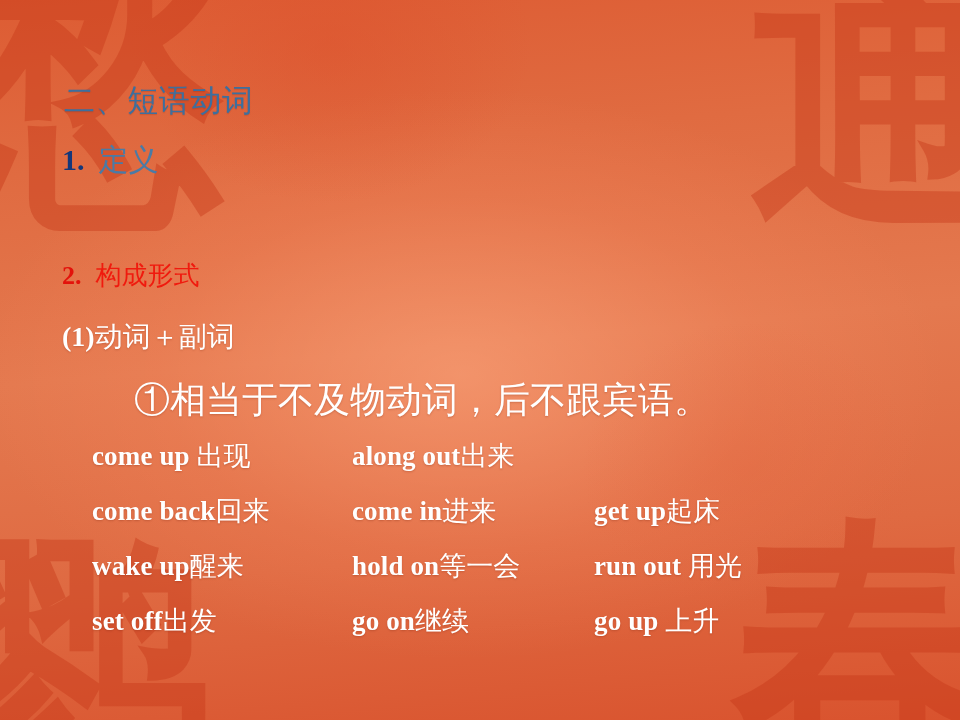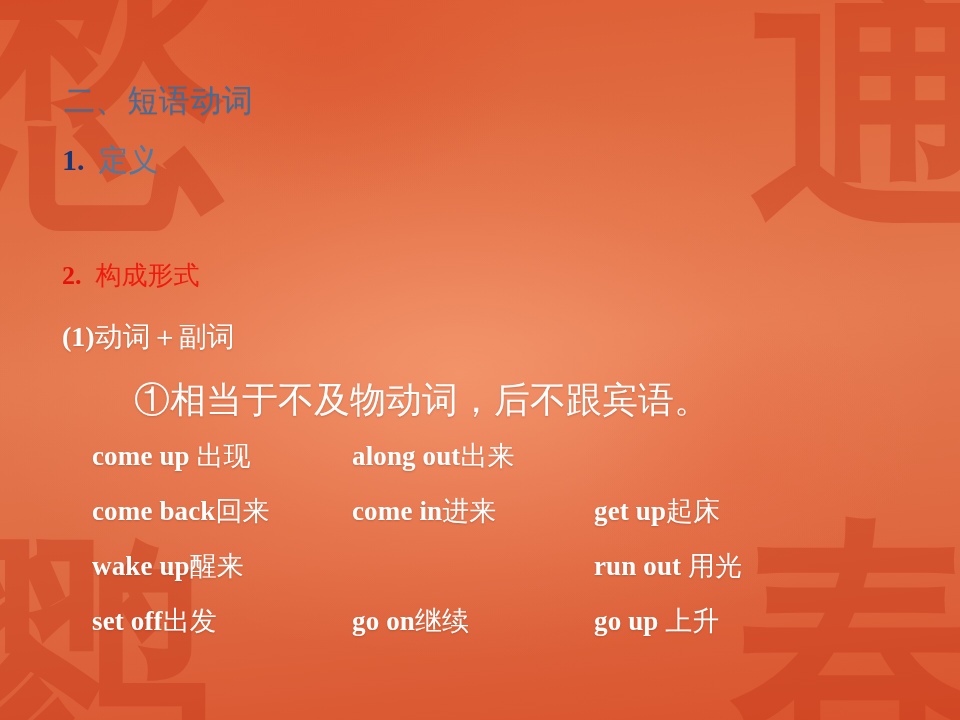--- a/index.html
+++ b/index.html
@@ -192,20 +192,21 @@
       </div>
 
       <div class="pv-row">
         <div class="pv-cell pv-c0"><span class="en">come back</span><span class="cn">回来</span></div>
         <div class="pv-cell pv-c1"><span class="en">come in</span><span class="cn">进来</span></div>
         <div class="pv-cell pv-c2"><span class="en">get up</span><span class="cn">起床</span></div>
       </div>
 
       <div class="pv-row">
         <div class="pv-cell pv-c0"><span class="en">wake up</span><span class="cn">醒来</span></div>
+        <div class="pv-cell pv-c1"><span class="en">hold on</span><span class="cn">等一会</span></div>
         <div class="pv-cell pv-c2"><span class="en">run out </span><span class="cn">用光</span></div>
       </div>
 
       <div class="pv-row">
         <div class="pv-cell pv-c0"><span class="en">set off</span><span class="cn">出发</span></div>
         <div class="pv-cell pv-c2"><span class="en">go up </span><span class="cn">上升</span></div>
         <div class="pv-cell pv-c1"><span class="en">go on</span><span class="cn">继续</span></div>
       </div>
 
     </div>

